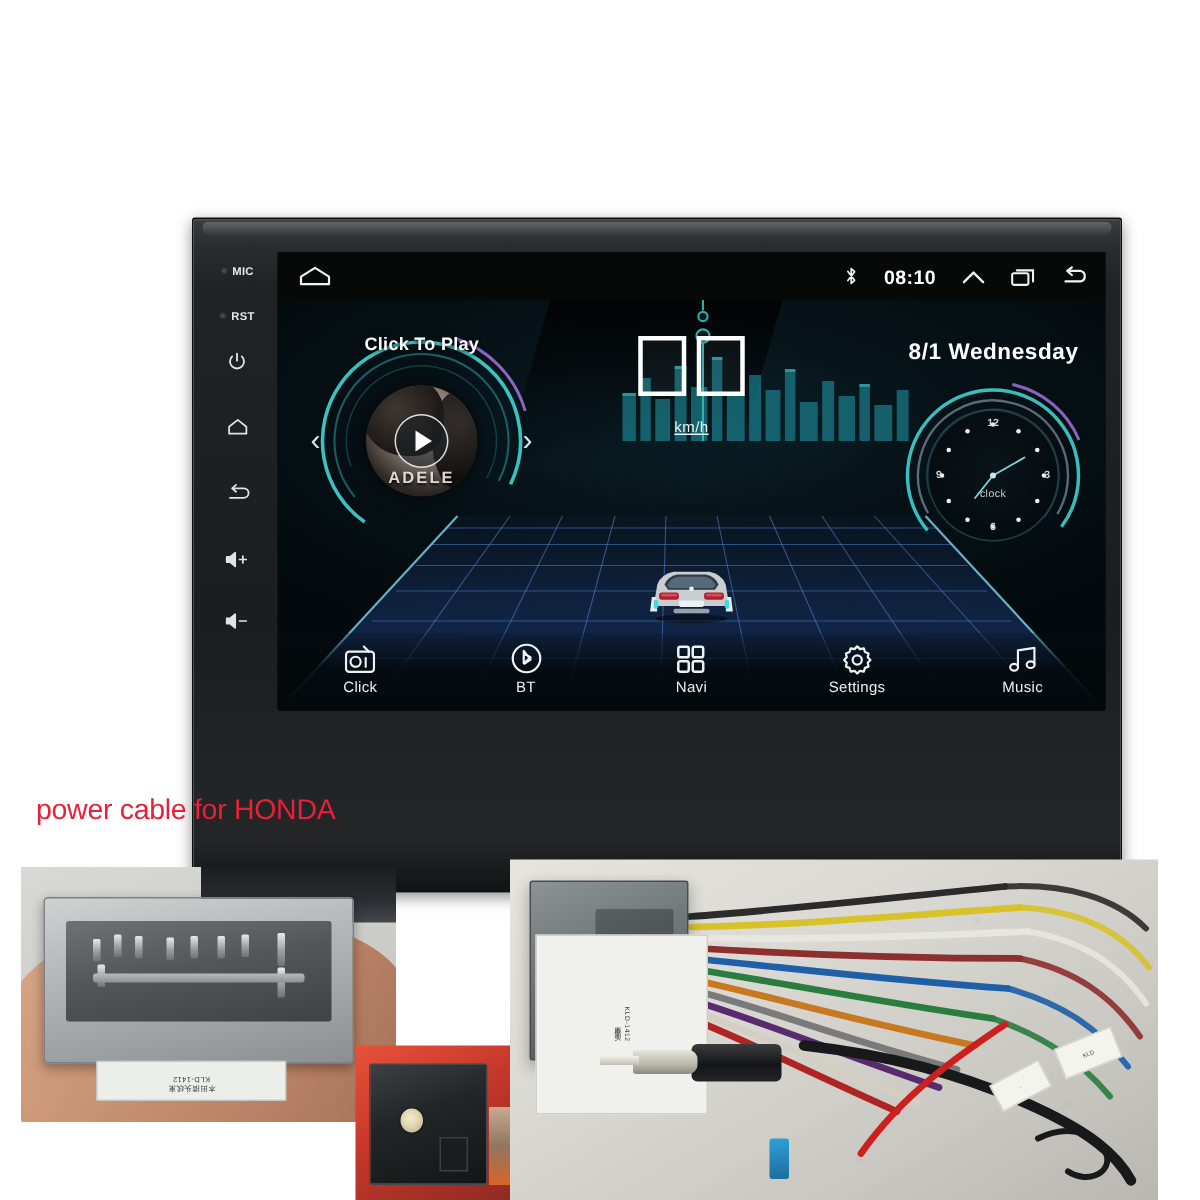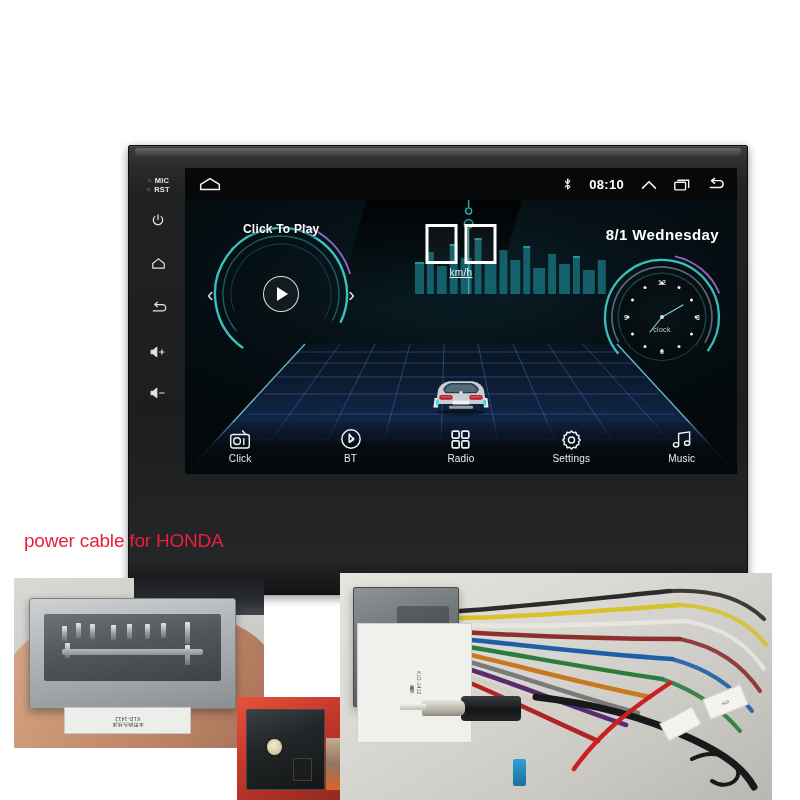--- a/index.html
+++ b/index.html
@@ -109,21 +109,21 @@
     border-left:11px solid #fff;border-top:7px solid transparent;border-bottom:7px solid transparent;
   }
   .chev{position:absolute;top:50%;transform:translateY(-50%);color:#dfe6e8;font-size:20px;line-height:1;}
   #prev-btn{left:6px;}
   #next-btn{right:6px;}
 
   
   #speed{position:absolute;left:50%;top:24px;transform:translateX(-50%);text-align:center;}
   #digits{display:flex;gap:7px;justify-content:center;}
   .digit{width:26px;height:34px;border:3px solid #ffffff;background:rgba(255,255,255,.04);}
-  #kmh{margin-top:3px;color:#eef3f4;font-size:10px;letter-spacing:.3px;text-decoration:underline;}
+  #kmh{margin-top:16px;color:#eef3f4;font-size:10px;letter-spacing:.3px;text-decoration:underline;}
 
   
   #date{
     position:absolute;right:18px;top:26px;color:#ffffff;
     font-size:15px;font-weight:bold;letter-spacing:.4px;white-space:nowrap;
   }
 
   
   #clock-dial{position:absolute;right:10px;top:52px;width:130px;height:130px;}
   #clock-face{
@@ -288,21 +288,21 @@
 <div id="headunit">
   <div id="bezel-gloss"></div>
 
   <div id="sidebtns">
 
     <div class="sb" style="margin-top:16px;">
       <span class="sb-led"></span>
       <span class="sb-txt">MIC</span>
     </div>
 
-    <div class="sb" style="">
+    <div class="sb" style="margin-top:21px;">
       <span class="sb-led"></span>
       <span class="sb-txt">RST</span>
     </div>
 
     <div class="sb sb-ico" style="margin-top:19px;">
       <svg width="14" height="14" viewBox="0 0 24 24" fill="none" stroke="#e2e3e4" stroke-width="2.1" stroke-linecap="round">
         <path d="M12 3 L12 11"></path>
         <path d="M6.5 6.2 A8 8 0 1 0 17.5 6.2"></path>
       </svg>
     </div>
@@ -430,20 +430,27 @@
       </svg>
 
       <div id="music-dial">
         <svg viewBox="0 0 160 160" style="position:absolute;inset:0;">
           <circle cx="80" cy="80" r="66" fill="none" stroke="#3fd0cf" stroke-width="2.4" stroke-dasharray="300 120" transform="rotate(125 80 80)" opacity=".92"></circle>
           <circle cx="80" cy="80" r="58" fill="none" stroke="#2a8f96" stroke-width="1.4" stroke-dasharray="250 120" transform="rotate(140 80 80)" opacity=".6"></circle>
           <circle cx="80" cy="80" r="72" fill="none" stroke="#9b6fd4" stroke-width="2" stroke-dasharray="70 400" transform="rotate(-72 80 80)" opacity=".9"></circle>
           <circle cx="80" cy="80" r="50" fill="none" stroke="#1f6c74" stroke-width="1" stroke-dasharray="200 120" transform="rotate(160 80 80)" opacity=".5"></circle>
         </svg>
 
+        <div id="album">
+          <div id="album-face">
+            <div id="album-hair"></div>
+            <div id="album-hair2"></div>
+            <div id="album-name">ADELE</div>
+          </div>
+        </div>
 
         <div id="play-btn">
           <div id="play-tri"></div>
         </div>
 
         <div class="chev" id="prev-btn">‹</div>
         <div class="chev" id="next-btn">›</div>
       </div>
 
       <div style="position:absolute;left:58px;top:22px;color:#ffffff;font-size:12px;font-weight:bold;
@@ -524,21 +531,21 @@
 
         <div class="nav-item">
           <span class="nav-ico">
             <svg width="21" height="21" viewBox="0 0 24 24" fill="none" stroke="#eef2f3" stroke-width="1.9">
               <rect x="2.5" y="2.5" width="8" height="8" rx="1.6"></rect>
               <rect x="13.5" y="2.5" width="8" height="8" rx="1.6"></rect>
               <rect x="2.5" y="13.5" width="8" height="8" rx="1.6"></rect>
               <rect x="13.5" y="13.5" width="8" height="8" rx="1.6"></rect>
             </svg>
           </span>
-          <span class="nav-lbl">Radio</span>
+          <span class="nav-lbl">Navi</span>
         </div>
 
         <div class="nav-item">
           <span class="nav-ico">
             <svg width="21" height="21" viewBox="0 0 24 24" fill="none" stroke="#eef2f3" stroke-width="1.7">
               <path d="M12 2.2 L14.1 4.3 L17 3.7 L17.9 6.5 L20.6 7.6 L20 10.5 L22 12.6 L20 14.7
                        L20.6 17.6 L17.9 18.6 L17 21.4 L14.1 20.8 L12 22.9 L9.9 20.8 L7 21.4
                        L6.1 18.6 L3.4 17.6 L4 14.7 L2 12.6 L4 10.5 L3.4 7.6 L6.1 6.5 L7 3.7
                        L9.9 4.3 Z" stroke-linejoin="round"></path>
               <circle cx="12" cy="12.6" r="3.5"></circle>

